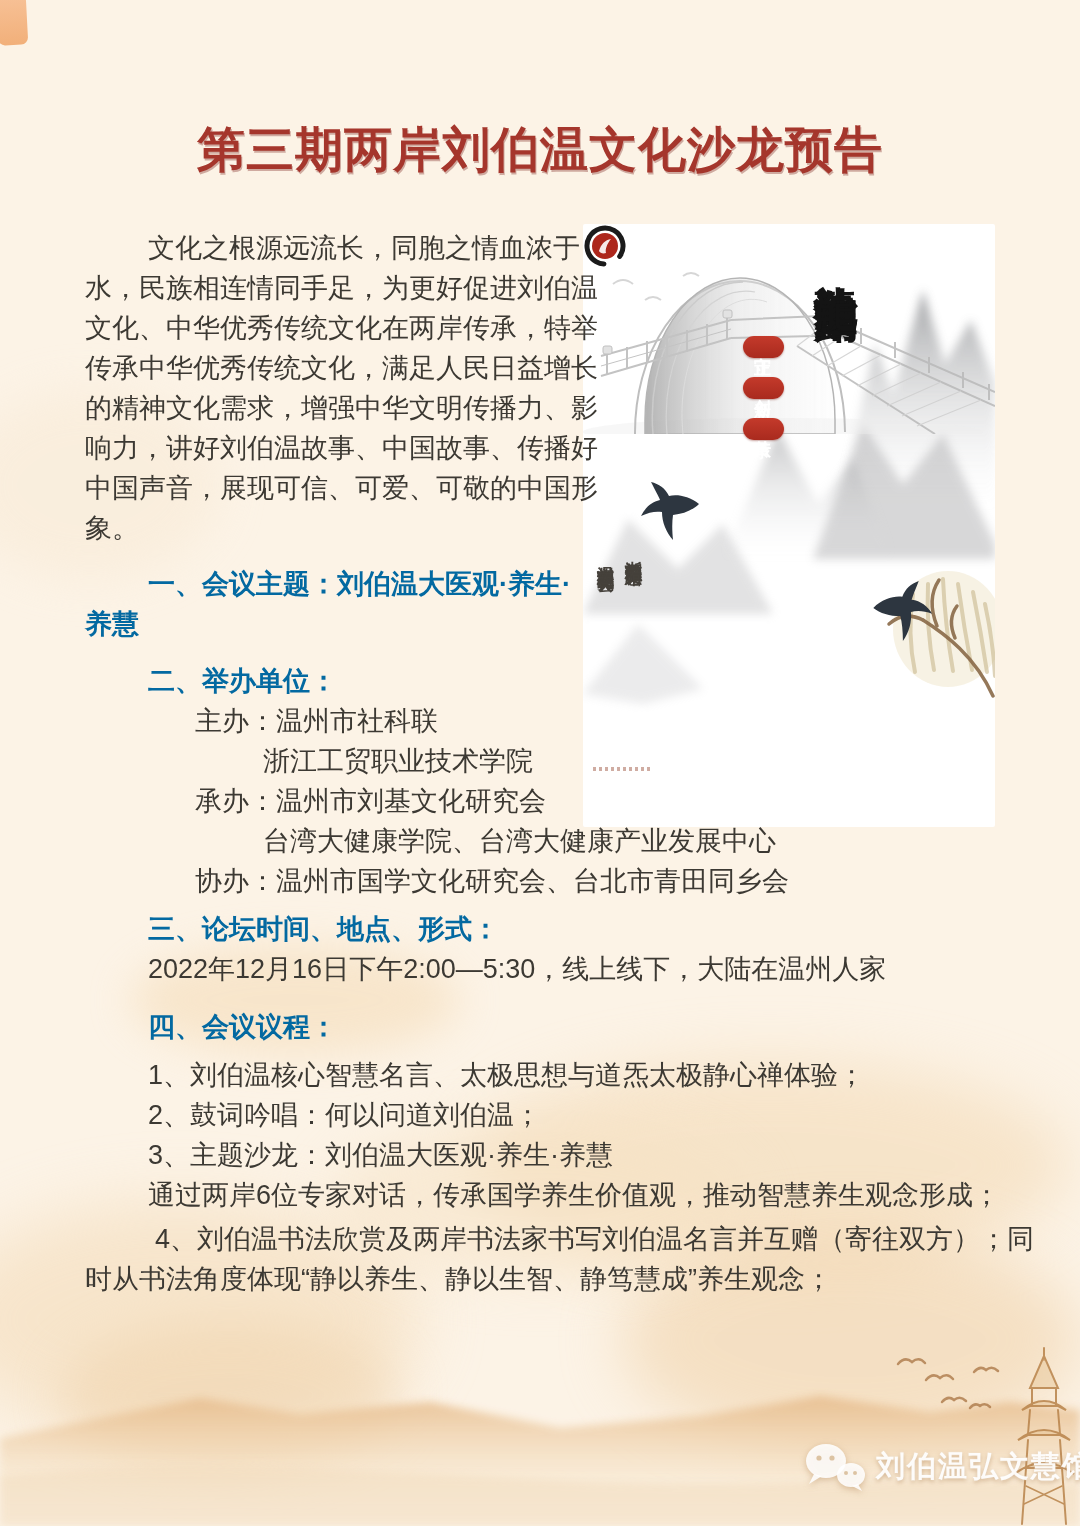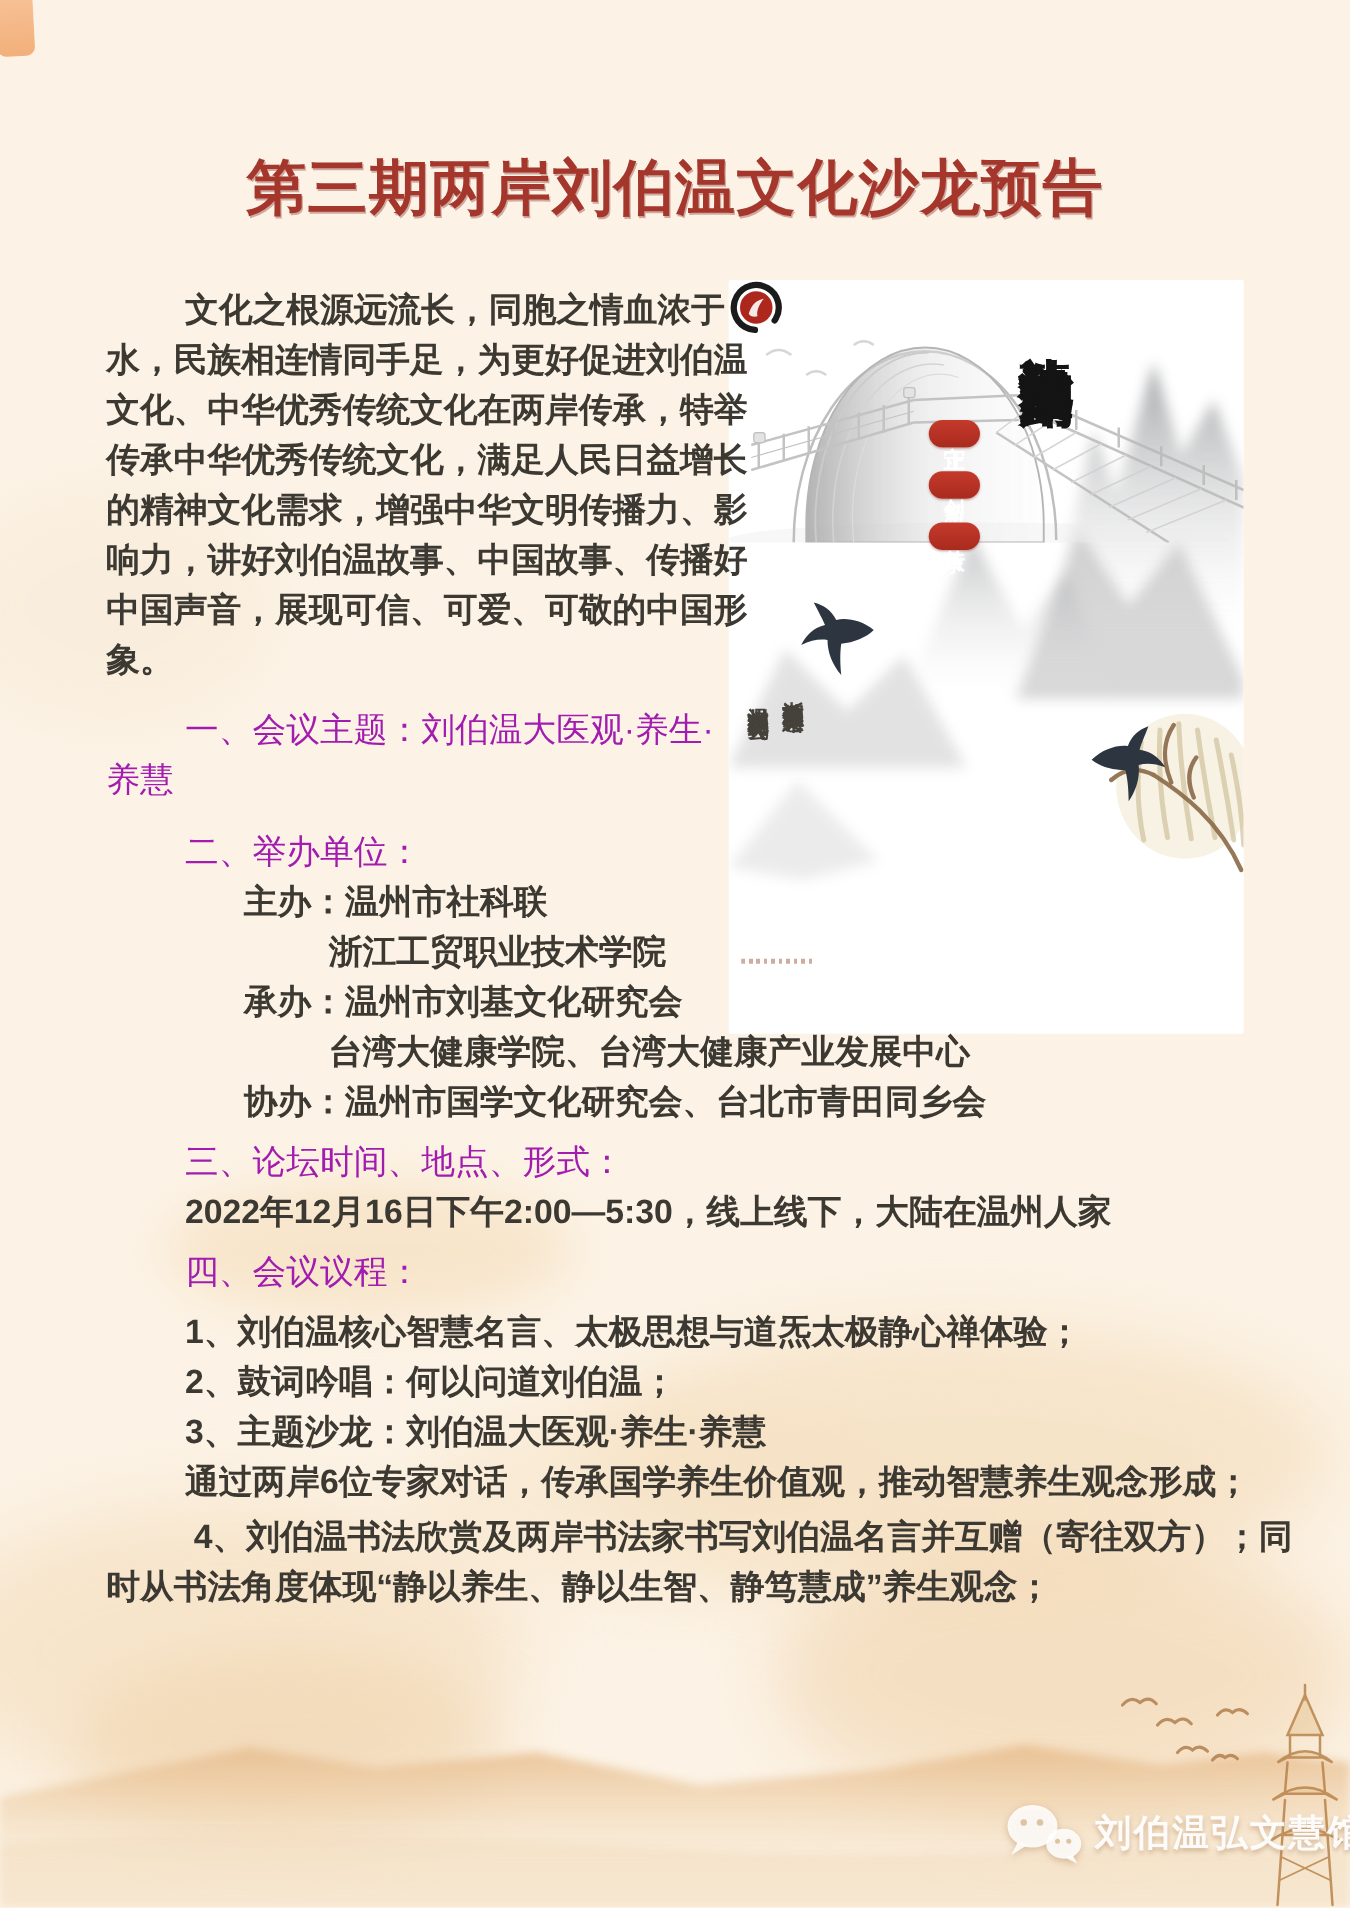--- a/index.html
+++ b/index.html
@@ -29,31 +29,31 @@
   
   #page-title{
     position:absolute;top:118px;left:0;right:0;z-index:2;
     text-align:center;font-size:48px;font-weight:900;letter-spacing:1px;
     color:#a5362c;text-shadow:1px 2px 0 rgba(122,35,28,.35);
     white-space:nowrap;
   }
 
   
   #content{position:absolute;left:85px;top:228px;z-index:2;color:#3c3933;}
-  .ln{font-size:27px;line-height:40px;height:40px;white-space:nowrap;font-weight:700;}
-  .b{font-weight:400;color:#a21caf;}
+  .ln{font-size:27px;line-height:40px;height:40px;white-space:nowrap;font-weight:400;}
+  .b{font-weight:700;color:#0369a1;}
   .ind1{padding-left:63px;}
   .ind1b{padding-left:70px;}
   .ind2{padding-left:110px;}
   .ind3{padding-left:178px;}
   .mt16{margin-top:16px;}
   .mt17{margin-top:17px;}
   .mt8{margin-top:8px;}
   .mt4{margin-top:4px;}
-  .mt2{margin-top:8px;}
+  .mt2{margin-top:18px;}
 
   
   #poster{
     position:absolute;left:583px;top:224px;width:412px;height:603px;
     background:#ffffff;z-index:1;overflow:hidden;border-radius:2px;
   }
   #poster svg{position:absolute;left:0;top:0;}
   #poster-title{
     position:absolute;top:42px;left:224px;z-index:3;
     writing-mode:vertical-rl;

